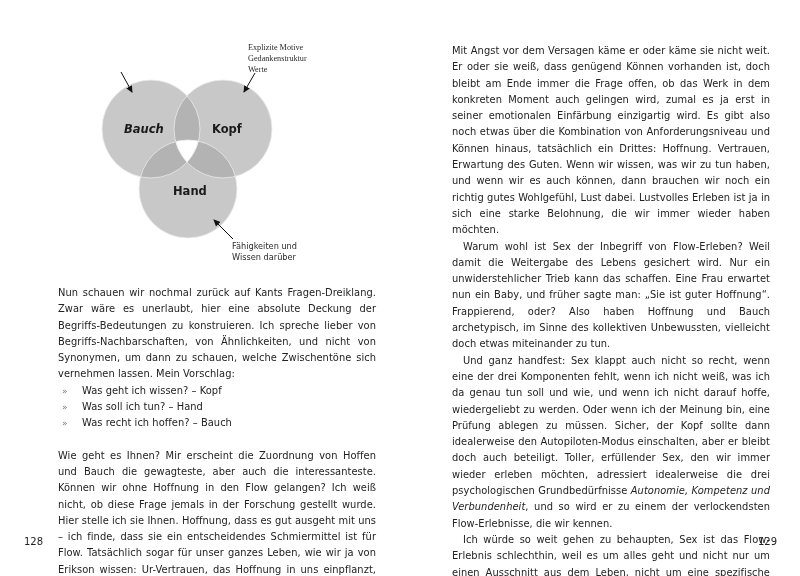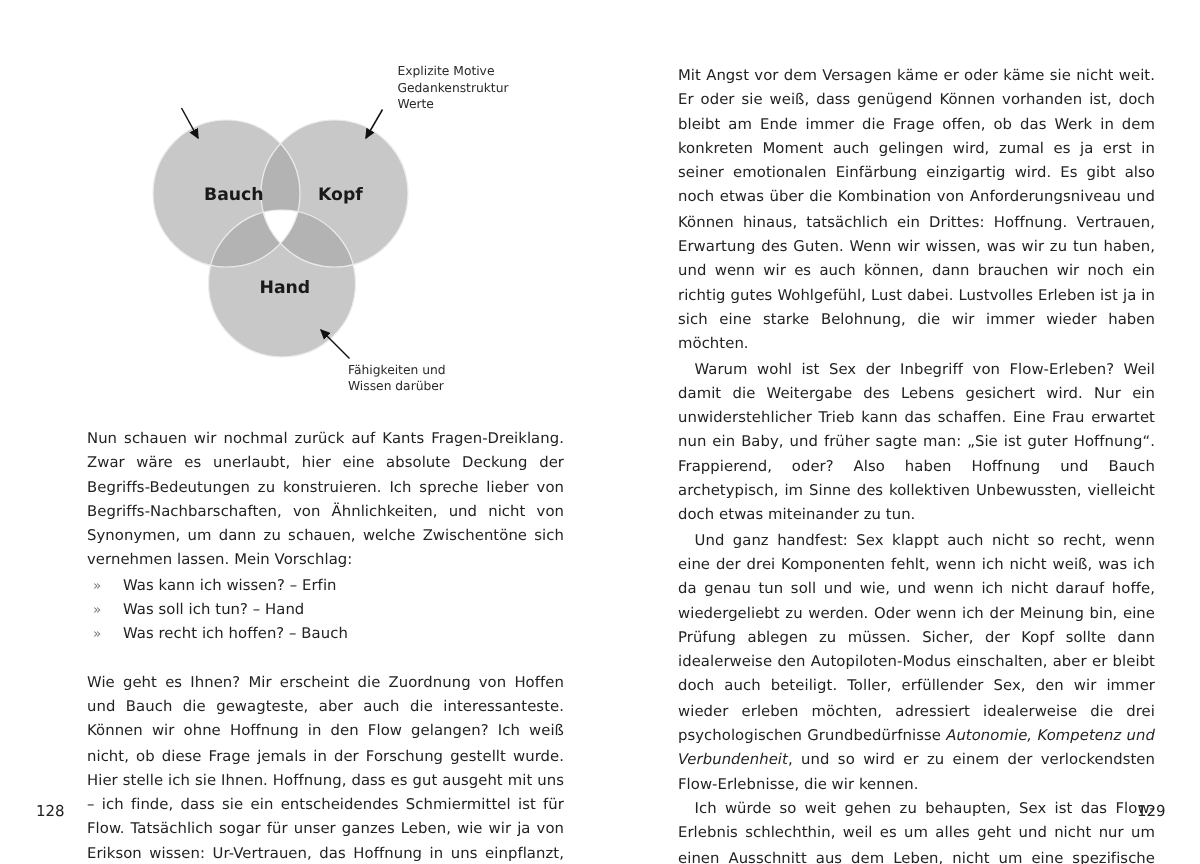--- a/index.html
+++ b/index.html
@@ -73,35 +73,35 @@
 
       <circle cx="151" cy="129" r="49" fill="none" stroke="#ececec" stroke-width="0.8"></circle>
       <circle cx="223" cy="129" r="49" fill="none" stroke="#ececec" stroke-width="0.8"></circle>
       <circle cx="188" cy="189" r="49" fill="none" stroke="#ececec" stroke-width="0.8"></circle>
 
       <line x1="121" y1="72" x2="132" y2="92" stroke="#111" stroke-width="1" marker-end="url(#arr)"></line>
       <line x1="255" y1="73" x2="244" y2="92" stroke="#111" stroke-width="1" marker-end="url(#arr)"></line>
       <line x1="233" y1="239" x2="214" y2="220" stroke="#111" stroke-width="1" marker-end="url(#arr)"></line>
     </svg>
 
-    <div class="dlabel" style="left:265px; top:42px;">Explizite Motive
+    <div class="dlabel" style="left:248px; top:42px;font-family:Liberation Serif, serif;">Explizite Motive
 Gedankenstruktur
 Werte</div>
     <div class="dlabel" style="left:232px; top:241px;">Fähigkeiten und
 Wissen darüber</div>
 
-    <div class="circle-label" style="left:136px; top:122px;">Bauch</div>
+    <div class="circle-label" style="left:124px; top:122px;font-style:italic;">Bauch</div>
     <div class="circle-label" style="left:212px; top:122px;">Kopf</div>
     <div class="circle-label" style="left:173px; top:184px;">Hand</div>
   </div>
 
   <div class="text" style="left:58px; top:285px; width:318px;">
     <p>Nun schauen wir nochmal zurück auf Kants Fragen-Dreiklang. Zwar wäre es unerlaubt, hier eine absolute Deckung der Begriffs-Bedeu­tungen zu konstruieren. Ich spreche lieber von Begriffs-Nachbar­schaften, von Ähnlichkeiten, und nicht von Synonymen, um dann zu schauen, welche Zwischentöne sich vernehmen lassen. Mein Vorschlag:</p>
     <ul class="bullets">
-      <li><span class="mark">»</span><span>Was kann ich wissen? – Erfin</span></li>
+      <li><span class="mark">»</span><span>Was geht ich wissen? – Kopf</span></li>
       <li><span class="mark">»</span><span>Was soll ich tun? – Hand</span></li>
       <li><span class="mark">»</span><span>Was recht ich hoffen? – Bauch</span></li>
     </ul>
     <p class="gap">Wie geht es Ihnen? Mir erscheint die Zuordnung von Hoffen und Bauch die gewagteste, aber auch die interessanteste. Können wir ohne Hoffnung in den Flow gelangen? Ich weiß nicht, ob diese Frage jemals in der Forschung gestellt wurde. Hier stelle ich sie Ihnen. Hoffnung, dass es gut ausgeht mit uns – ich finde, dass sie ein entscheidendes Schmiermittel ist für Flow. Tatsächlich sogar für unser ganzes Leben, wie wir ja von Erikson wissen: Ur-Vertrauen, das Hoffnung in uns ein­pflanzt, steht am Anfang. Der Musiker weiß, dass er viel geübt hat und zugleich hofft er darauf, dass er ein tolles Stück hinlegen wird.</p>
   </div>
 
   <div class="page-number" style="left:24px;">128</div>
 </div>
 
 <div class="page page-right">

